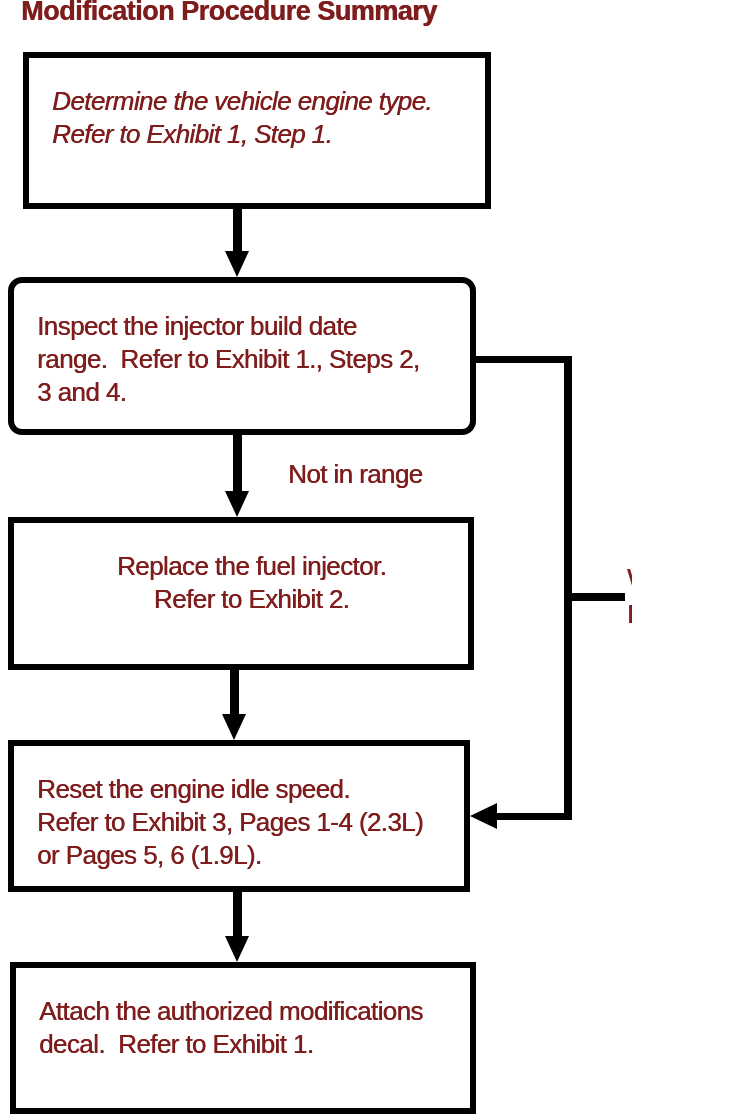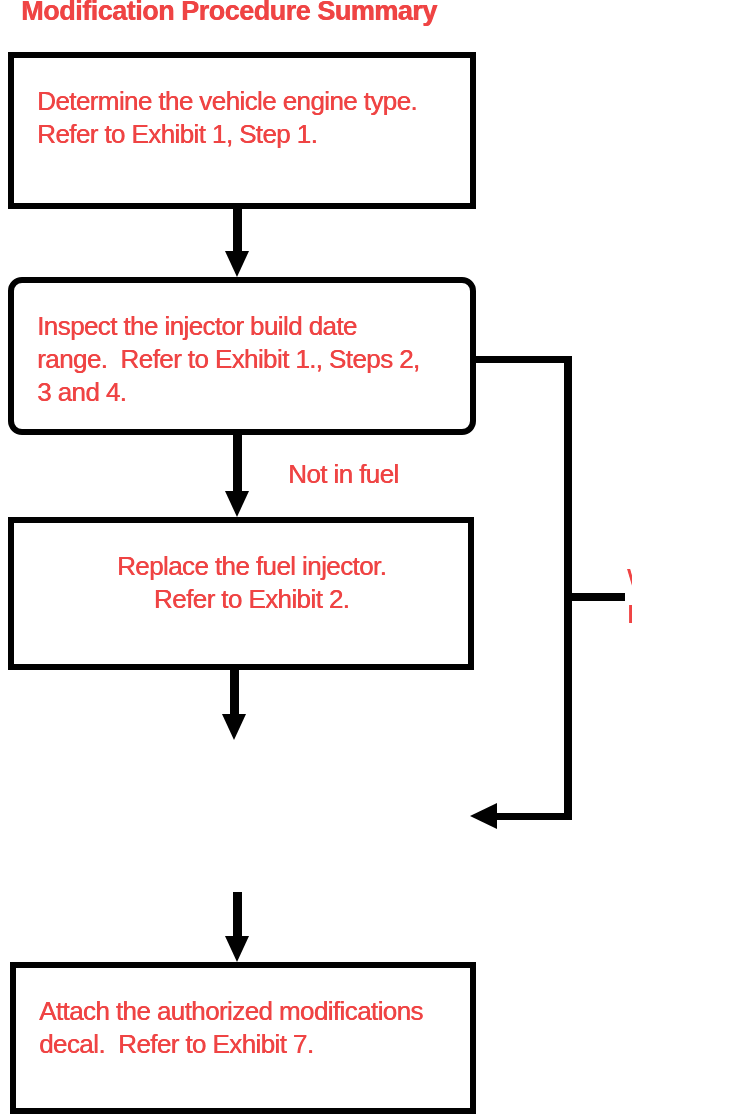--- a/index.html
+++ b/index.html
@@ -2,21 +2,21 @@
 <html><head>
 <meta charset="utf-8">
 <style>
   html, body { margin: 0; padding: 0; background: #ffffff; }
   .page {
     position: relative;
     width: 632px;
     height: 1120px;
     background: #ffffff;
     font-family: "Liberation Sans", "DejaVu Sans", sans-serif;
-    color: #ef4444;
+    color: #7f1d1d;
     overflow: hidden;
   }
   .title {
     position: absolute;
     left: 21px;
     top: -4px;
     font-size: 27px;
     font-weight: bold;
     letter-spacing: -0.5px;
     white-space: pre;
@@ -63,62 +63,67 @@
   }
   .edge-label.two-line { line-height: 36px; }
 </style>
 </head>
 <body>
 
 <div class="page">
 
   <div class="title">Modification Procedure Summary</div>
 
-  <div class="node" style="left:8px; top:52px; width:468px; height:157px;">
+  <div class="node" style="left:23px; top:52px; width:468px; height:157px;font-style:italic;">
     <span class="node-text">Determine the vehicle engine type.
 Refer to Exhibit 1, Step 1.</span>
   </div>
 
   <div class="varrow" style="left:225px; top:209px; height:68px;">
     <div class="shaft"></div>
     <div class="head"></div>
   </div>
 
   <div class="node" style="left:8px; top:277px; width:468px; height:158px;border-radius:14px;">
     <span class="node-text">Inspect the injector build date
 range.  Refer to Exhibit 1., Steps 2,
 3 and 4.</span>
   </div>
 
   <div class="varrow" style="left:225px; top:435px; height:82px;">
     <div class="shaft"></div>
     <div class="head"></div>
   </div>
 
-  <div class="edge-label" style="left:288px; top:459px;">Not in fuel</div>
+  <div class="edge-label" style="left:288px; top:459px;">Not in range</div>
 
   <div class="node" style="left:8px; top:517px; width:466px; height:153px;text-align:center;">
     <span class="node-text">Replace the fuel injector.
 Refer to Exhibit 2.</span>
   </div>
 
   <div class="varrow" style="left:222px; top:670px; height:70px;">
     <div class="shaft"></div>
     <div class="head"></div>
   </div>
 
+  <div class="node" style="left:8px; top:740px; width:462px; height:152px;">
+    <span class="node-text">Reset the engine idle speed.
+Refer to Exhibit 3, Pages 1-4 (2.3L)
+or Pages 5, 6 (1.9L).</span>
+  </div>
 
   <div class="varrow" style="left:225px; top:892px; height:70px;">
     <div class="shaft"></div>
     <div class="head"></div>
   </div>
 
   <div class="node" style="left:10px; top:962px; width:466px; height:152px;">
     <span class="node-text">Attach the authorized modifications
-decal.  Refer to Exhibit 7.</span>
+decal.  Refer to Exhibit 1.</span>
   </div>
 
   <div>
     <div class="seg" style="left:474px; top:356px; width:98px; height:7px;"></div>
     <div class="seg" style="left:564px; top:356px; width:8px; height:464px;"></div>
     <div class="seg" style="left:496px; top:813px; width:76px; height:7px;"></div>
     <div class="head-left" style="left:470px; top:803px;"></div>
     <div class="seg" style="left:568px; top:593px; width:57px; height:8px;"></div>
     <div class="edge-label two-line" style="left:627px; top:560px;">Within
 Range</div>

